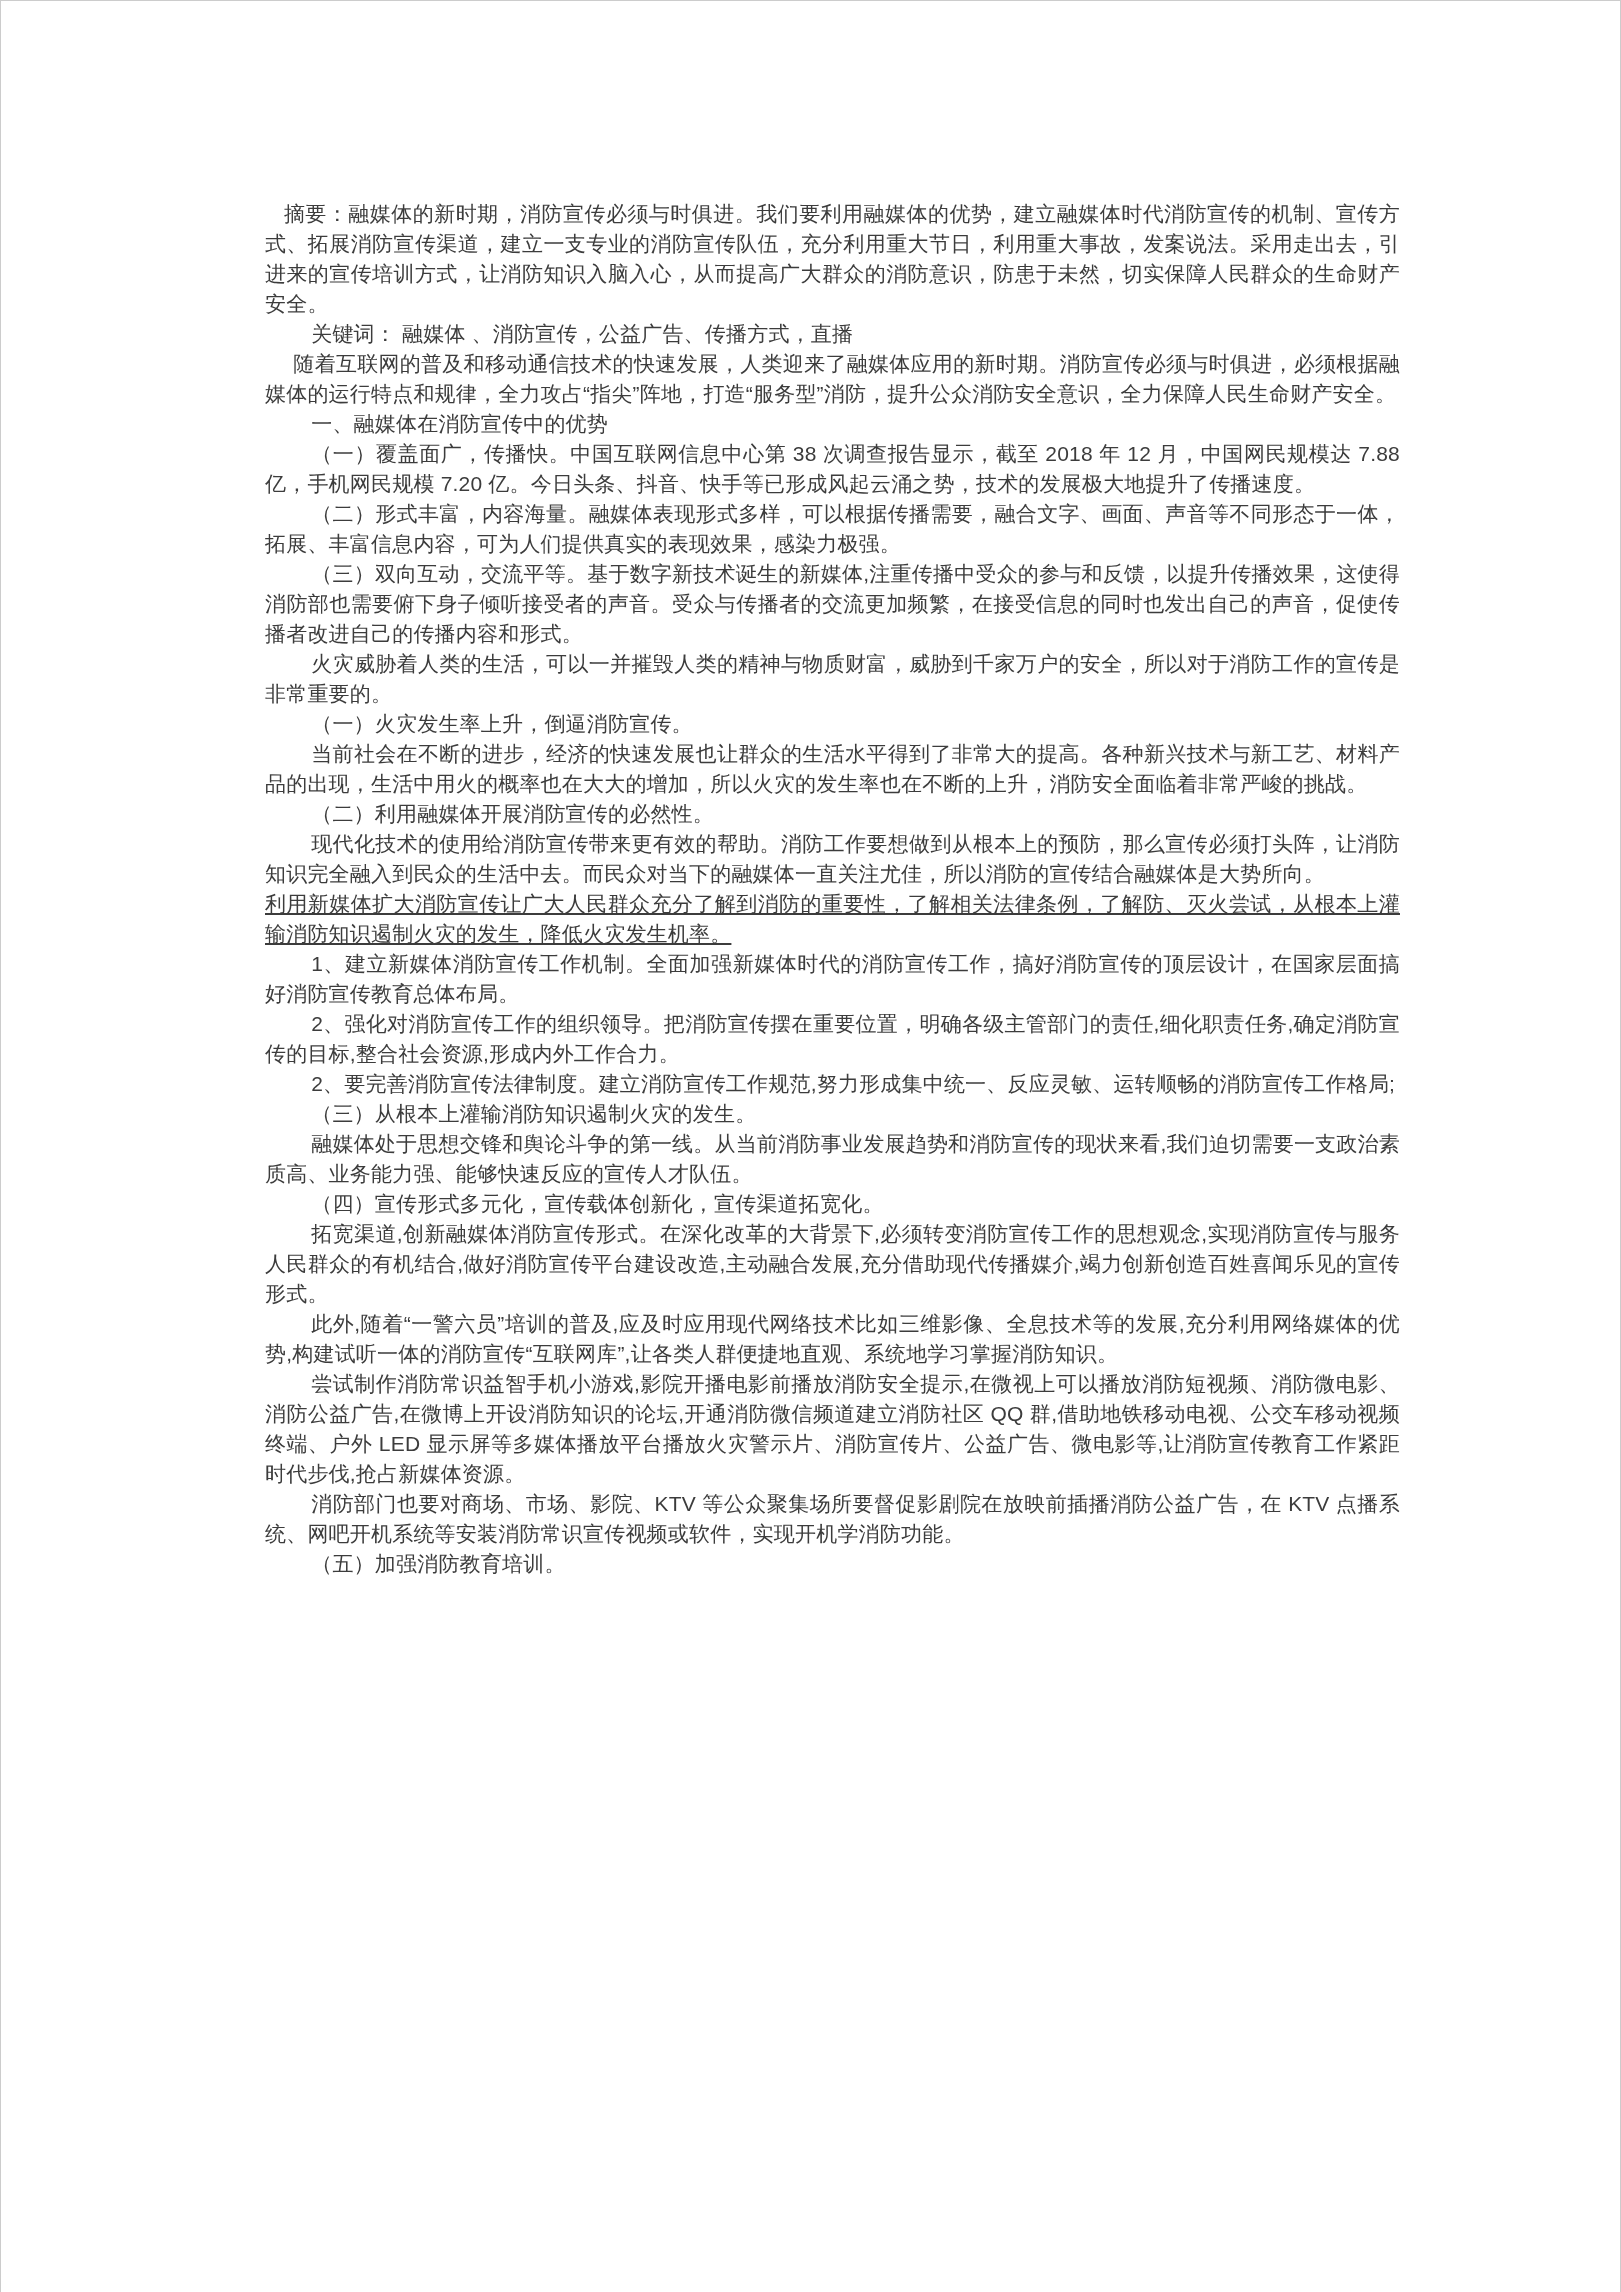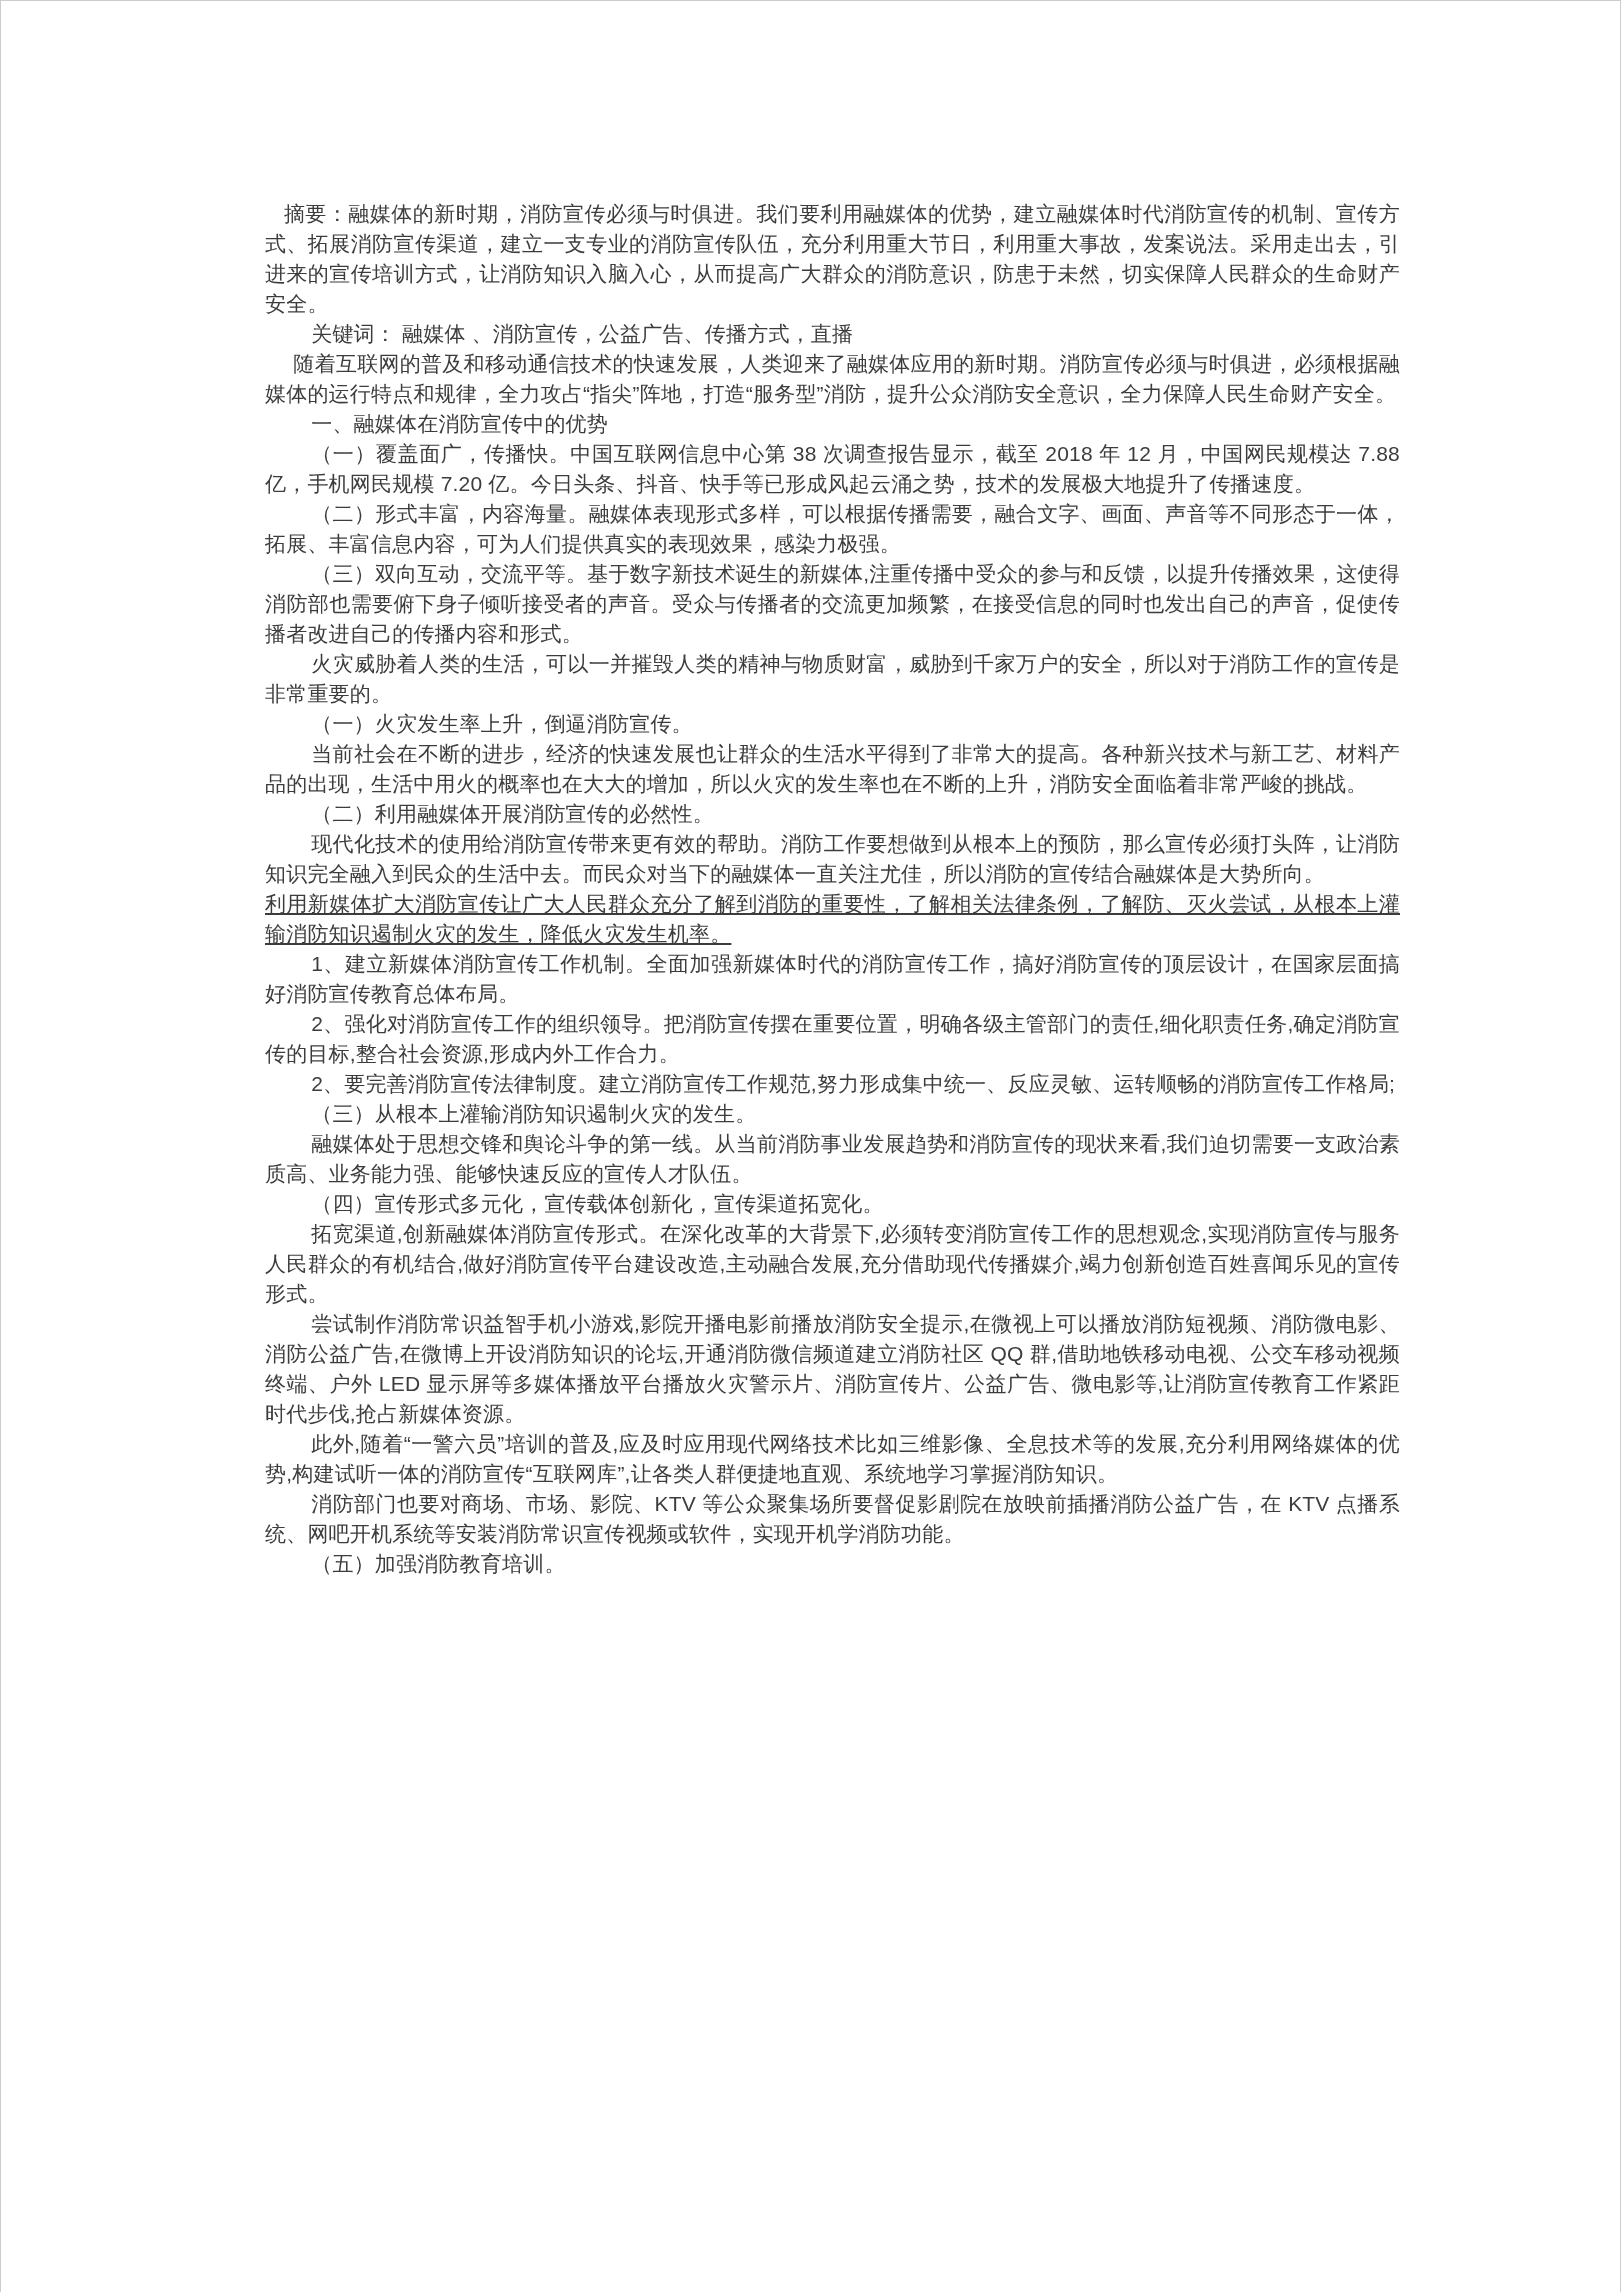--- a/index.html
+++ b/index.html
@@ -57,19 +57,19 @@
       <p class="para indent-std">（二）利用融媒体开展消防宣传的必然性。</p>
       <p class="para indent-std">现代化技术的使用给消防宣传带来更有效的帮助。消防工作要想做到从根本上的预防，那么宣传必须打头阵，让消防知识完全融入到民众的生活中去。而民众对当下的融媒体一直关注尤佳，所以消防的宣传结合融媒体是大势所向。</p>
       <p class="para indent-none">利用新媒体扩大消防宣传让广大人民群众充分了解到消防的重要性，了解相关法律条例，了解防、灭火尝试，从根本上灌输消防知识遏制火灾的发生，降低火灾发生机率。</p>
       <p class="para indent-std">1、建立新媒体消防宣传工作机制。全面加强新媒体时代的消防宣传工作，搞好消防宣传的顶层设计，在国家层面搞好消防宣传教育总体布局。</p>
       <p class="para indent-std">2、强化对消防宣传工作的组织领导。把消防宣传摆在重要位置，明确各级主管部门的责任,细化职责任务,确定消防宣传的目标,整合社会资源,形成内外工作合力。</p>
       <p class="para indent-std">2、要完善消防宣传法律制度。建立消防宣传工作规范,努力形成集中统一、反应灵敏、运转顺畅的消防宣传工作格局;</p>
       <p class="para indent-std">（三）从根本上灌输消防知识遏制火灾的发生。</p>
       <p class="para indent-std">融媒体处于思想交锋和舆论斗争的第一线。从当前消防事业发展趋势和消防宣传的现状来看,我们迫切需要一支政治素质高、业务能力强、能够快速反应的宣传人才队伍。</p>
       <p class="para indent-std">（四）宣传形式多元化，宣传载体创新化，宣传渠道拓宽化。</p>
       <p class="para indent-std">拓宽渠道,创新融媒体消防宣传形式。在深化改革的大背景下,必须转变消防宣传工作的思想观念,实现消防宣传与服务人民群众的有机结合,做好消防宣传平台建设改造,主动融合发展,充分借助现代传播媒介,竭力创新创造百姓喜闻乐见的宣传形式。</p>
+      <p class="para indent-std">此外,随着“一警六员”培训的普及,应及时应用现代网络技术比如三维影像、全息技术等的发展,充分利用网络媒体的优势,构建试听一体的消防宣传“互联网库”,让各类人群便捷地直观、系统地学习掌握消防知识。</p>
       <p class="para indent-std">尝试制作消防常识益智手机小游戏,影院开播电影前播放消防安全提示,在微视上可以播放消防短视频、消防微电影、消防公益广告,在微博上开设消防知识的论坛,开通消防微信频道建立消防社区 QQ 群,借助地铁移动电视、公交车移动视频终端、户外 LED 显示屏等多媒体播放平台播放火灾警示片、消防宣传片、公益广告、微电影等,让消防宣传教育工作紧距时代步伐,抢占新媒体资源。</p>
-      <p class="para indent-std">此外,随着“一警六员”培训的普及,应及时应用现代网络技术比如三维影像、全息技术等的发展,充分利用网络媒体的优势,构建试听一体的消防宣传“互联网库”,让各类人群便捷地直观、系统地学习掌握消防知识。</p>
       <p class="para indent-std">消防部门也要对商场、市场、影院、KTV 等公众聚集场所要督促影剧院在放映前插播消防公益广告，在 KTV 点播系统、网吧开机系统等安装消防常识宣传视频或软件，实现开机学消防功能。</p>
       <p class="para indent-std">（五）加强消防教育培训。</p>
     </div>
 </div>
 
 
 </body></html>

